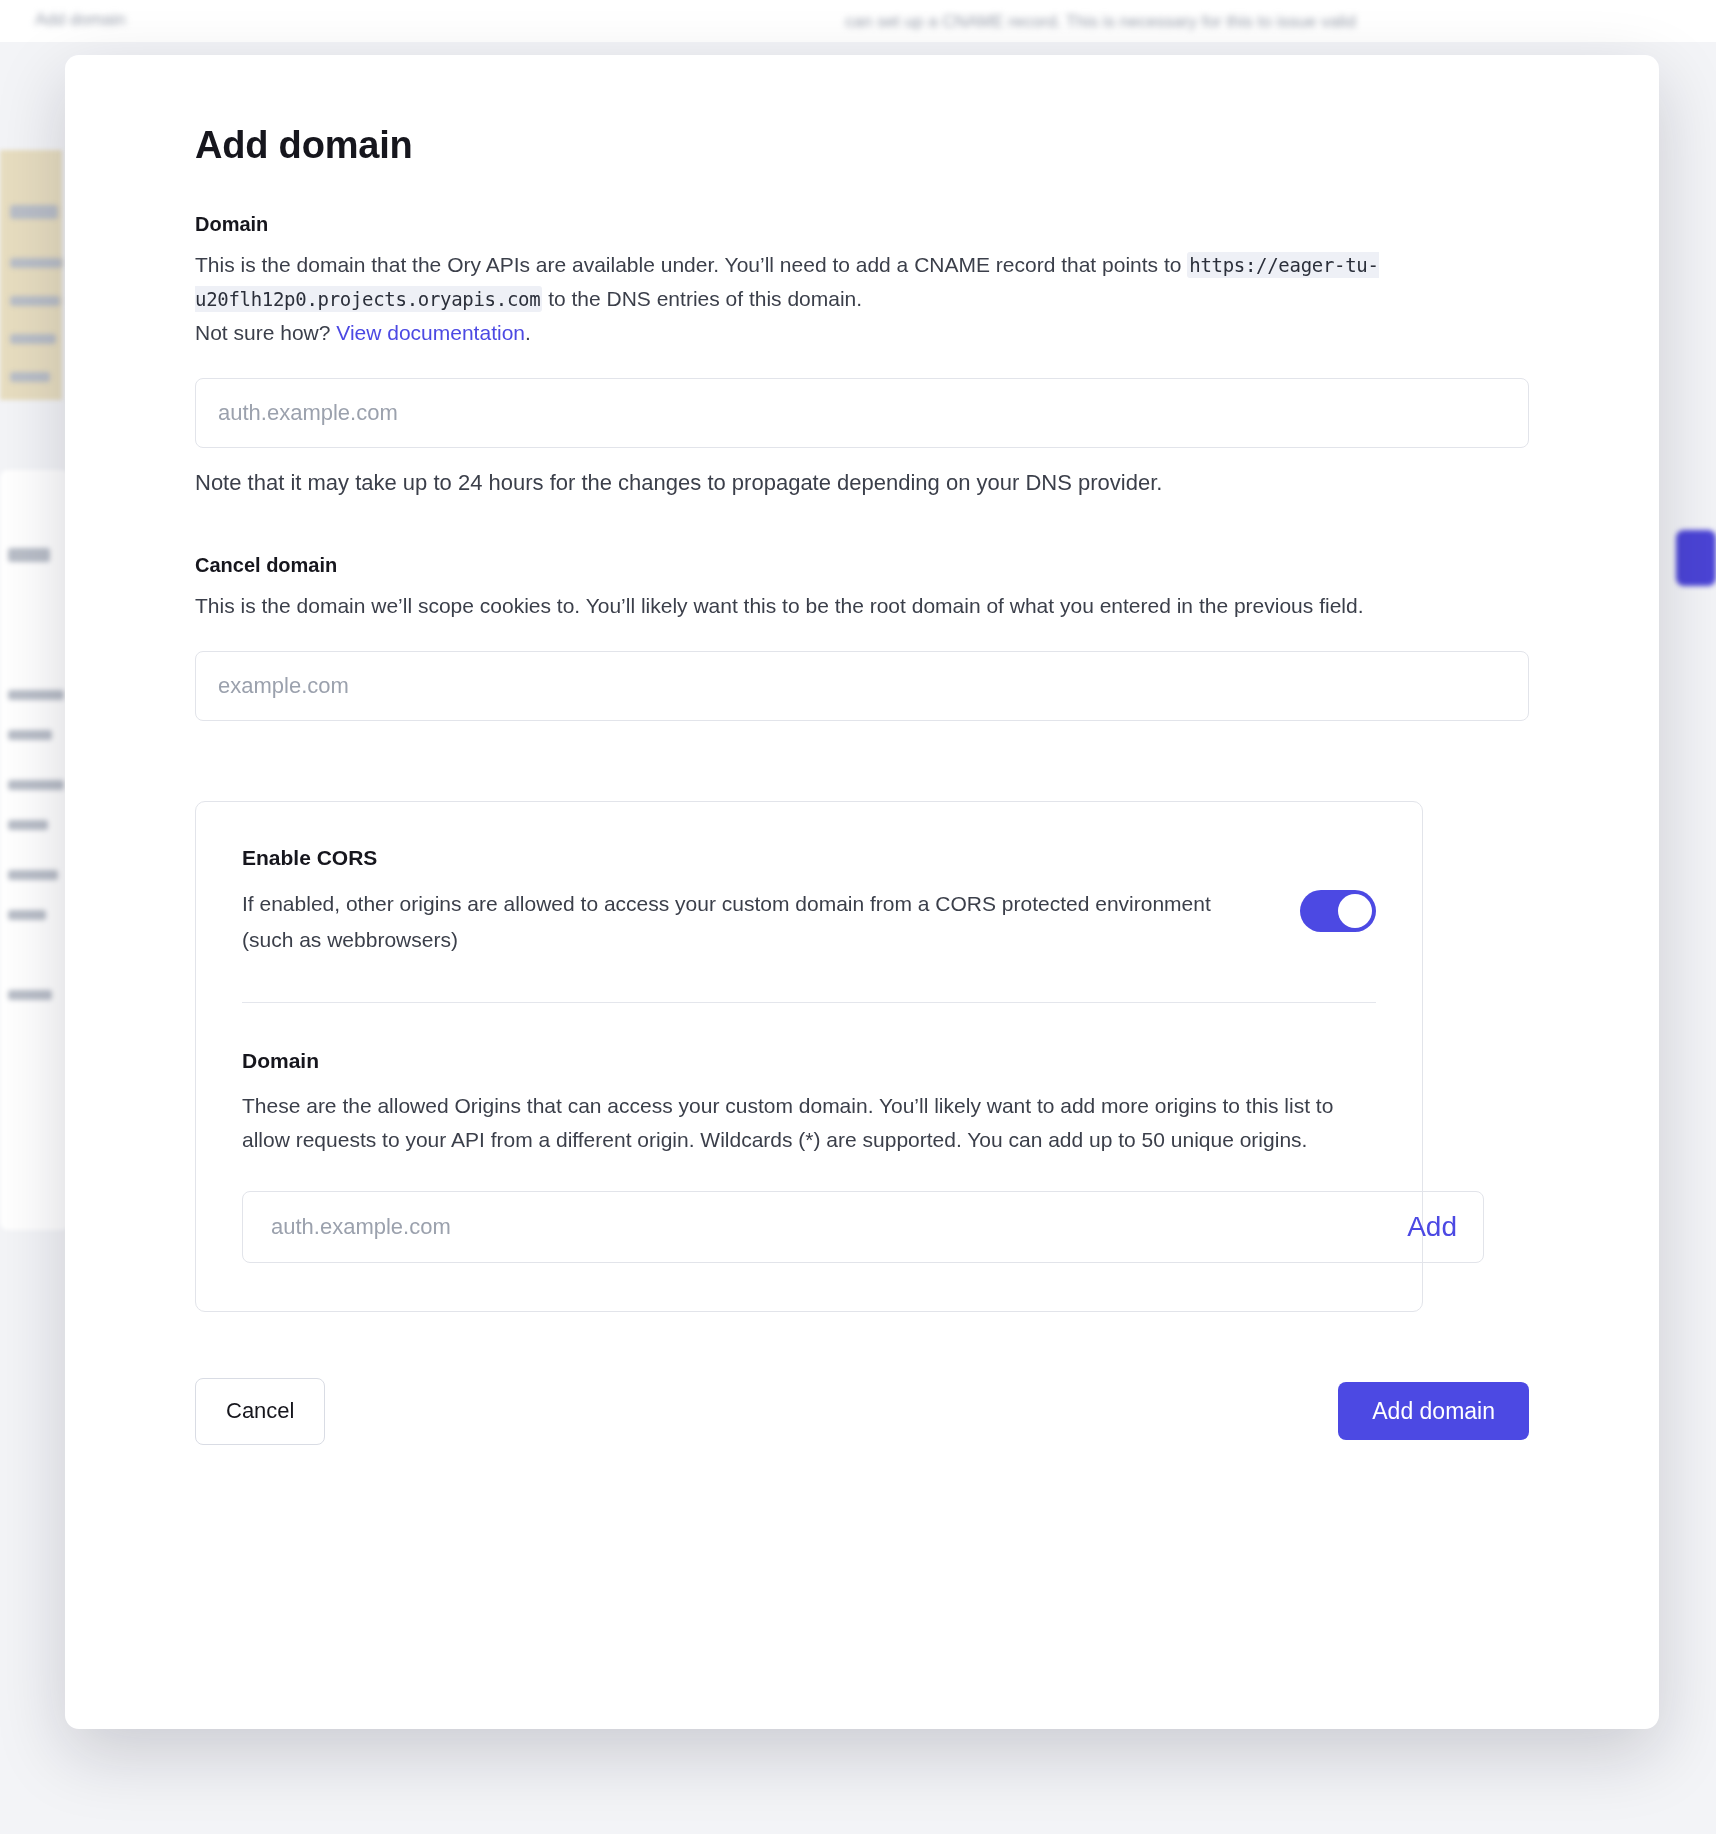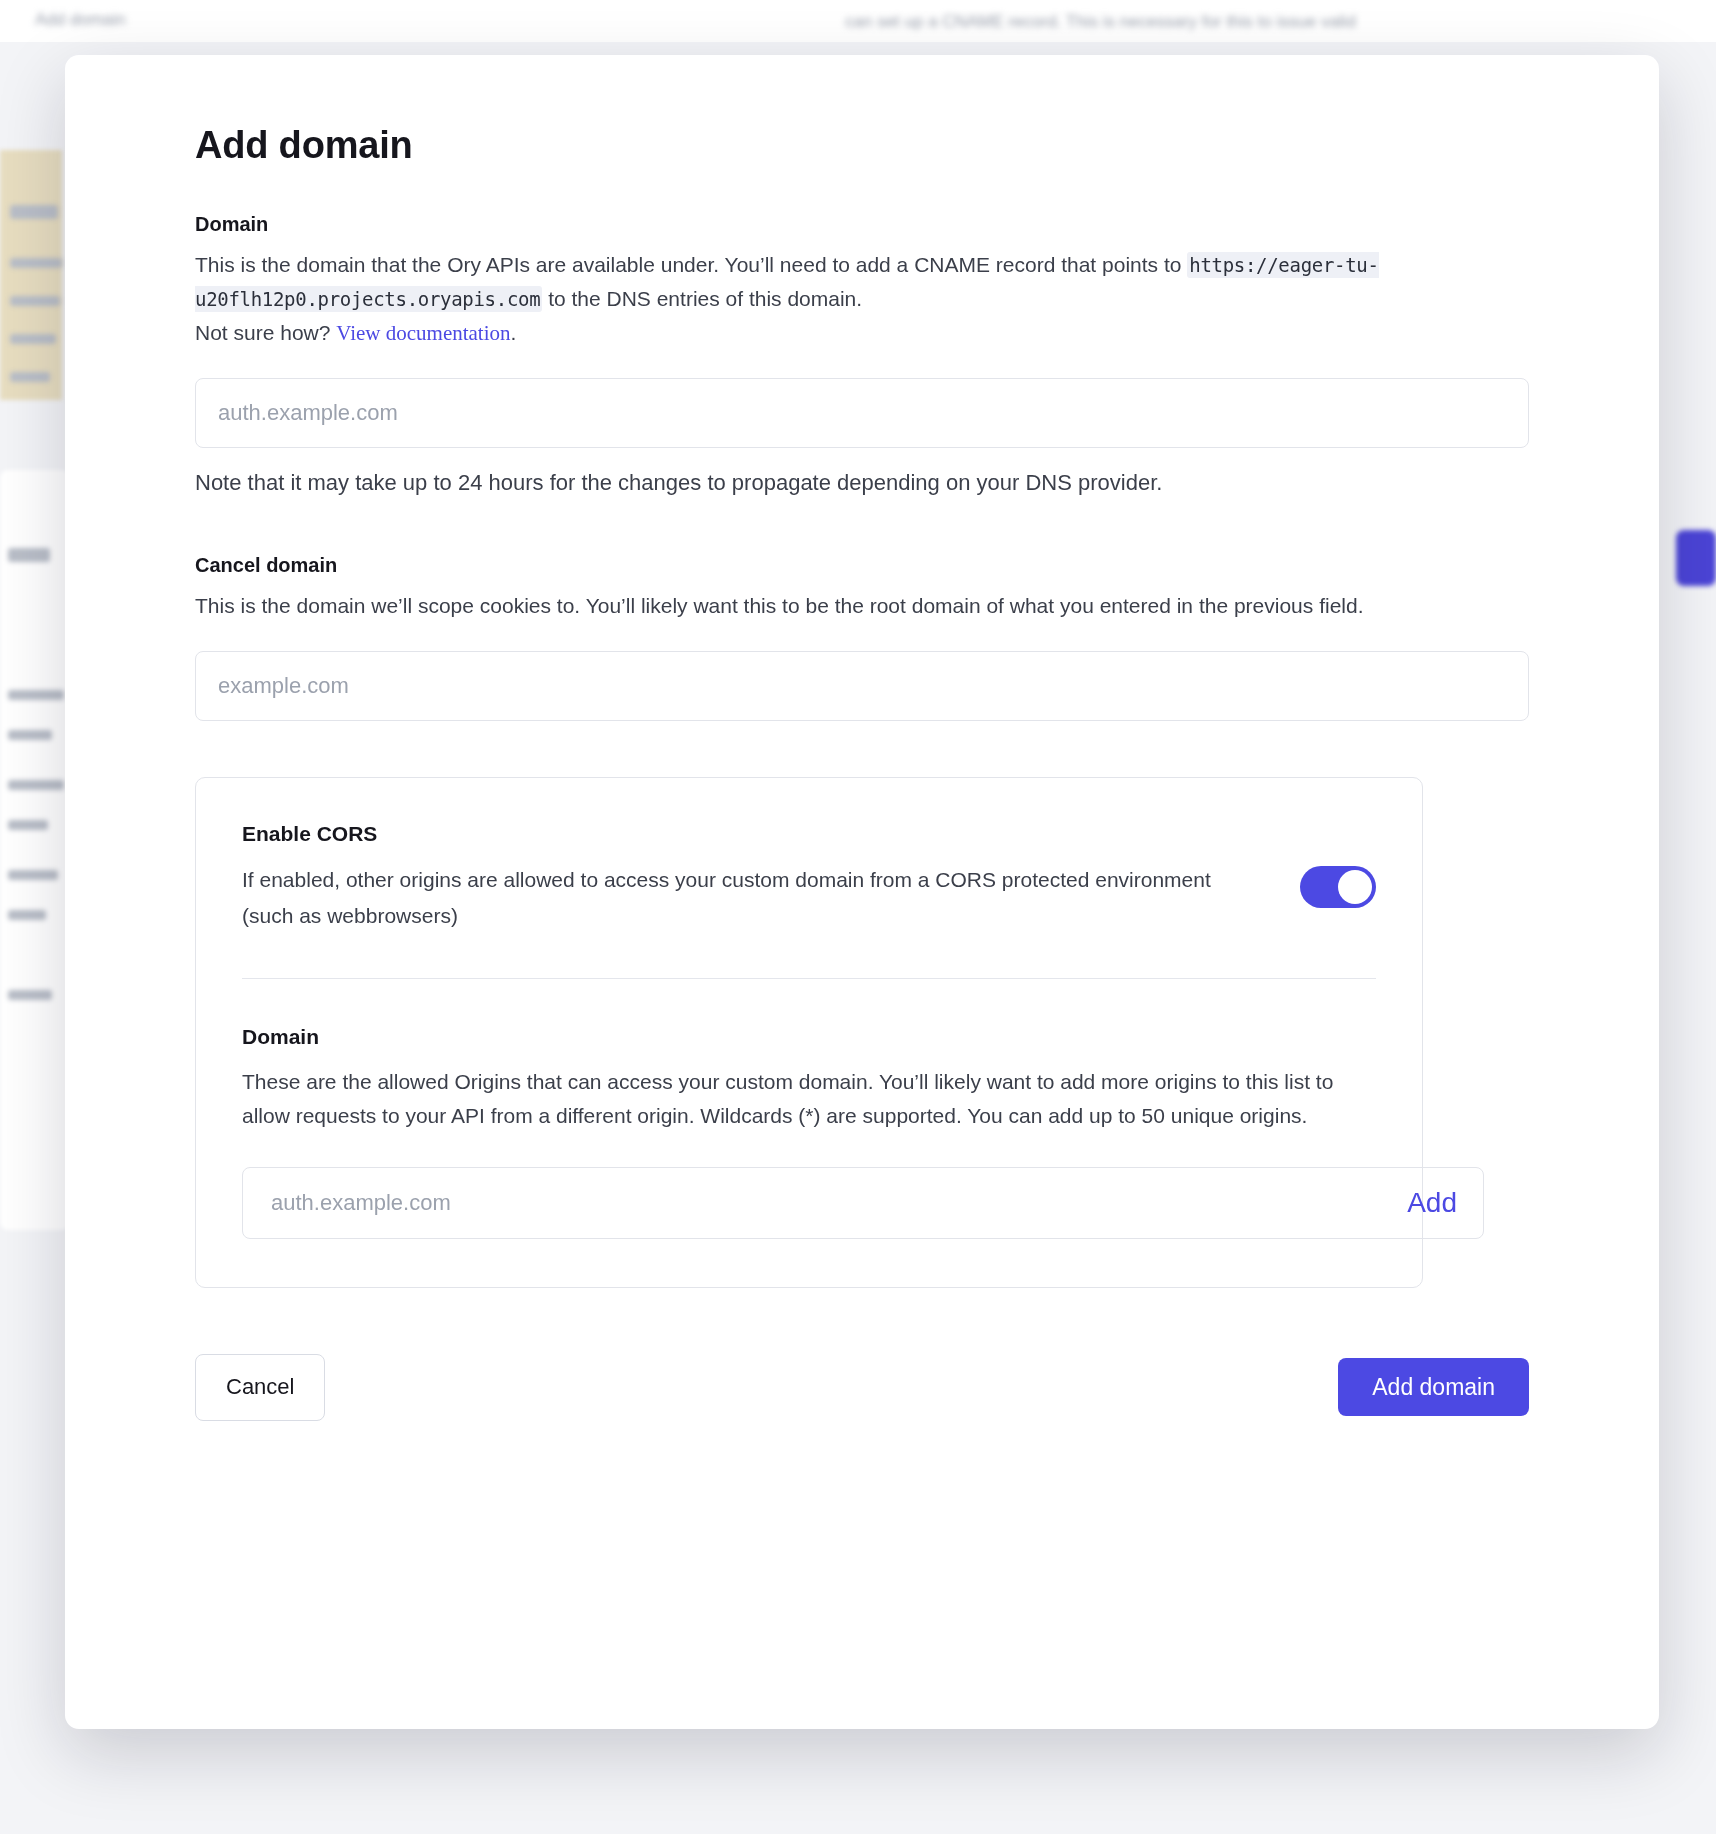--- a/index.html
+++ b/index.html
@@ -110,21 +110,20 @@
     font-size: 19px;
     background: #eef0f6;
     color: #2b2f3a;
     padding: 2px 2px;
     border-radius: 3px;
     letter-spacing: -0.3px;
   }
   a.doc-link {
     color: #4c49e3;
     text-decoration: none;
-    font-family: Liberation Serif, serif;
   }
 
   .text-input {
     display: block;
     width: 1334px;
     height: 70px;
     margin-top: 28px;
     border: 1px solid #e2e4ea;
     border-radius: 8px;
     background: #ffffff;
@@ -139,21 +138,21 @@
   .hint {
     font-size: 22px;
     color: #3b3f4a;
     margin: 22px 0 0 0;
   }
 
   .section-gap { height: 58px; }
 
   
   .panel {
-    margin-top: 56px;
+    margin-top: 80px;
     width: 1228px;
     border: 1px solid #e2e4ea;
     border-radius: 10px;
     padding: 44px 46px 48px 46px;
   }
   .cors-row {
     display: flex;
     align-items: flex-start;
     justify-content: space-between;
     gap: 30px;

